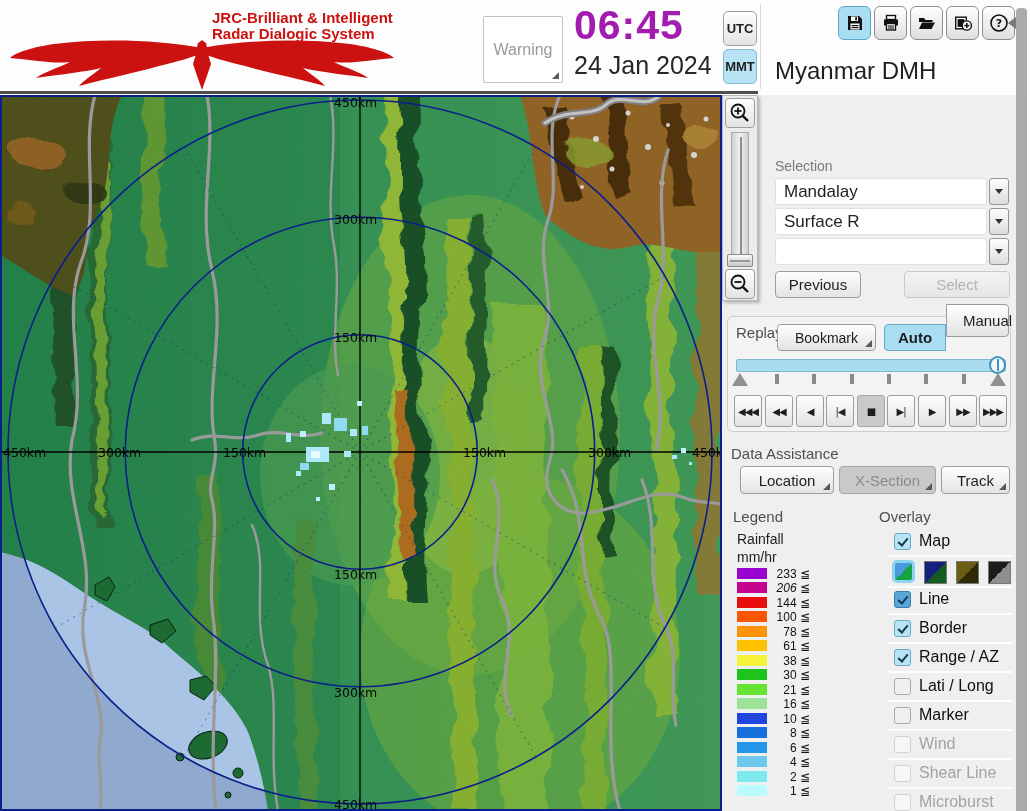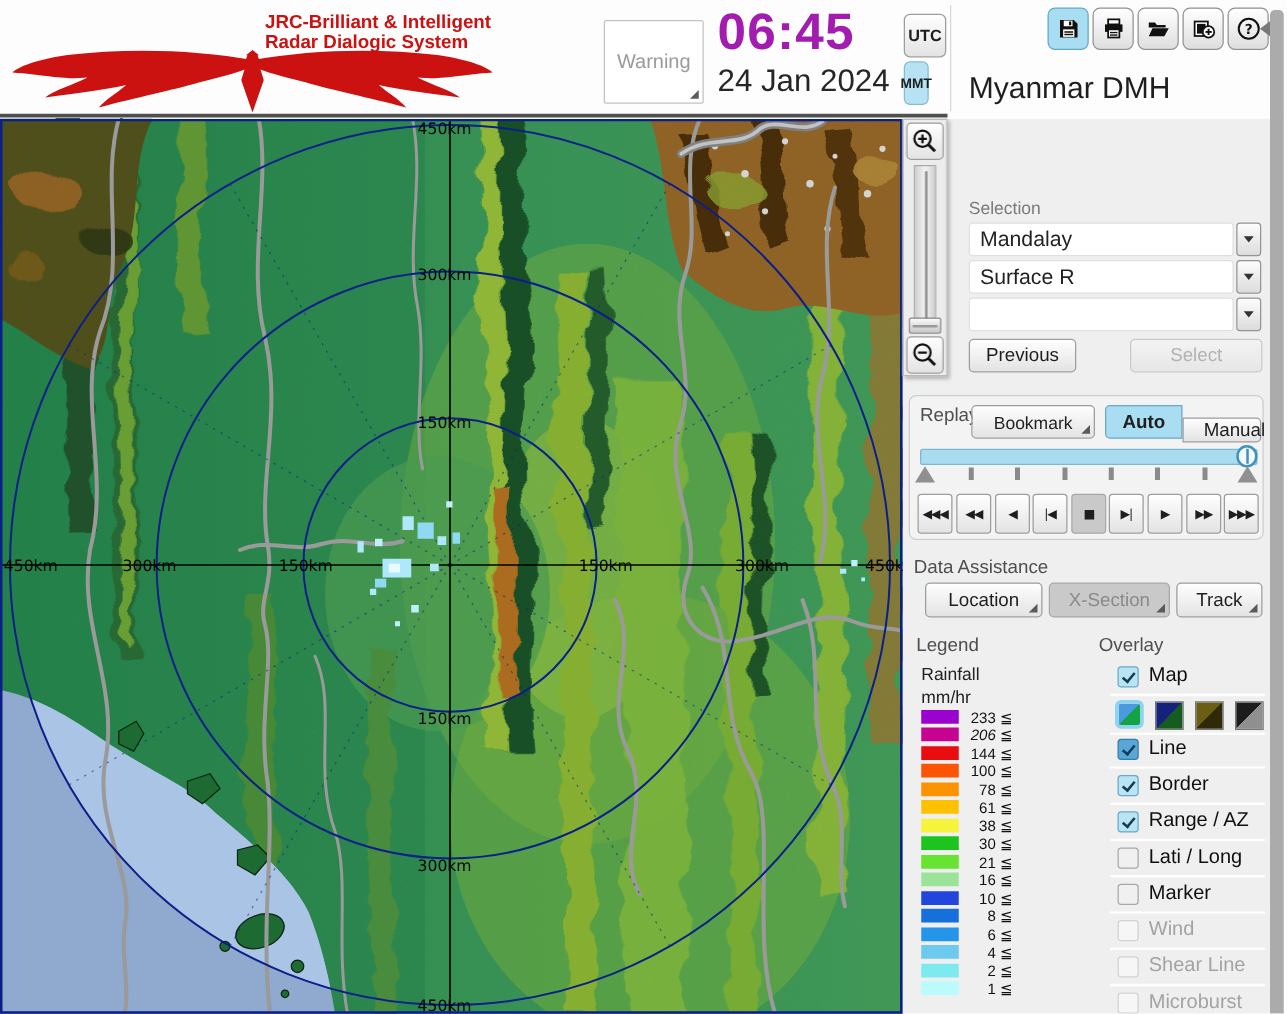--- a/index.html
+++ b/index.html
@@ -66,21 +66,21 @@
       <path d="M194,2 l5,4 -5,3 -5,-3 Z"></path>
     </g>
   </svg>
 
   <div class="btn corner" style="left:483px;top:16px;width:80px;height:67px;background:#fff;border-color:#c2c2c2;color:#9a9a9a;font-size:16px;border-radius:2px;">Warning</div>
 
   <div class="abs" style="left:574px;top:2px;font-size:41px;font-weight:bold;color:#a21caf;letter-spacing:1px;">06:45</div>
   <div class="abs" style="left:574px;top:51px;font-size:25px;color:#262626;">24 Jan 2024</div>
 
   <div class="btn" style="left:723px;top:11px;width:34px;height:35px;font-size:13px;font-weight:bold;border-radius:5px;">UTC</div>
-  <div class="btn" style="left:723px;top:49px;width:20px;height:35px;font-size:11px;font-weight:bold;border-radius:5px;background:#b7e2f3;border-color:#84bcd6;">MMT</div>
+  <div class="btn" style="left:723px;top:49px;width:34px;height:35px;font-size:13px;font-weight:bold;border-radius:5px;background:#b7e2f3;border-color:#84bcd6;">MMT</div>
   <div class="abs" style="left:760px;top:4px;width:1px;height:85px;background:#d8d8d8;"></div>
 
   <div class="tool active" style="left:838px;top:6px;">
     <svg width="18" height="18" viewBox="0 0 18 18">
       <path d="M2,2 h11 l3,3 v11 h-14 z" fill="#111"></path>
         <rect x="5" y="2.5" width="7" height="4.5" fill="#fff"></rect>
         <rect x="9.2" y="3.2" width="1.8" height="3" fill="#111"></rect>
         <rect x="4.5" y="9.5" width="9" height="6" fill="#fff"></rect>
         <rect x="5.5" y="11" width="7" height="1.2" fill="#111"></rect>
         <rect x="5.5" y="13" width="7" height="1.2" fill="#111"></rect>
@@ -137,21 +137,21 @@
   <div class="ddbtn" style="left:989px;top:238px;">
       <span class="darr"></span>
     </div>
   <div class="btn" style="left:775px;top:271px;width:86px;height:27px;">Previous</div>
   <div class="btn disabled" style="left:904px;top:271px;width:106px;height:27px;">Select</div>
 
   <div class="abs" style="left:727px;top:316px;width:284px;height:116px;background:#f3f3f3;border:1px solid #cdcdcd;border-radius:6px;box-sizing:border-box;"></div>
   <div class="glabel" style="left:736px;top:324px;">Replay</div>
   <div class="btn corner" style="left:777px;top:324px;width:99px;height:27px;font-size:14px;">Bookmark</div>
   <div class="btn blue" style="left:884px;top:324px;width:62px;height:27px;border-radius:4px 0 0 4px;font-weight:bold;font-size:15px;">Auto</div>
-  <div class="btn" style="left:946px;top:334px;width:63px;height:20px;border-radius:0 4px 4px 0;padding-left:20px;">Manual</div>
+  <div class="btn" style="left:946px;top:304px;width:63px;height:33px;border-radius:0 4px 4px 0;padding-left:20px;">Manual</div>
 
   <div class="abs" style="left:736px;top:359px;width:270px;height:13px;background:#a9dcee;border:1px solid #7fb6d2;border-radius:2px;box-sizing:border-box;"></div>
   <div class="abs" style="left:989px;top:356px;width:17px;height:18px;border:2px solid #3f92bc;border-radius:50%;background:#f2fafe;box-sizing:border-box;">
     <div style="position:absolute;left:6px;top:1px;width:1.5px;height:12px;background:#3f92bc;"></div>
   </div>
   <div class="tri-up" style="left:732px;top:373px;"></div>
   <div class="tri-up" style="left:990px;top:373px;"></div>
   <div class="tick" style="left:775px;top:374px;"></div>
   <div class="tick" style="left:812px;top:374px;"></div>
   <div class="tick" style="left:850px;top:374px;"></div>

